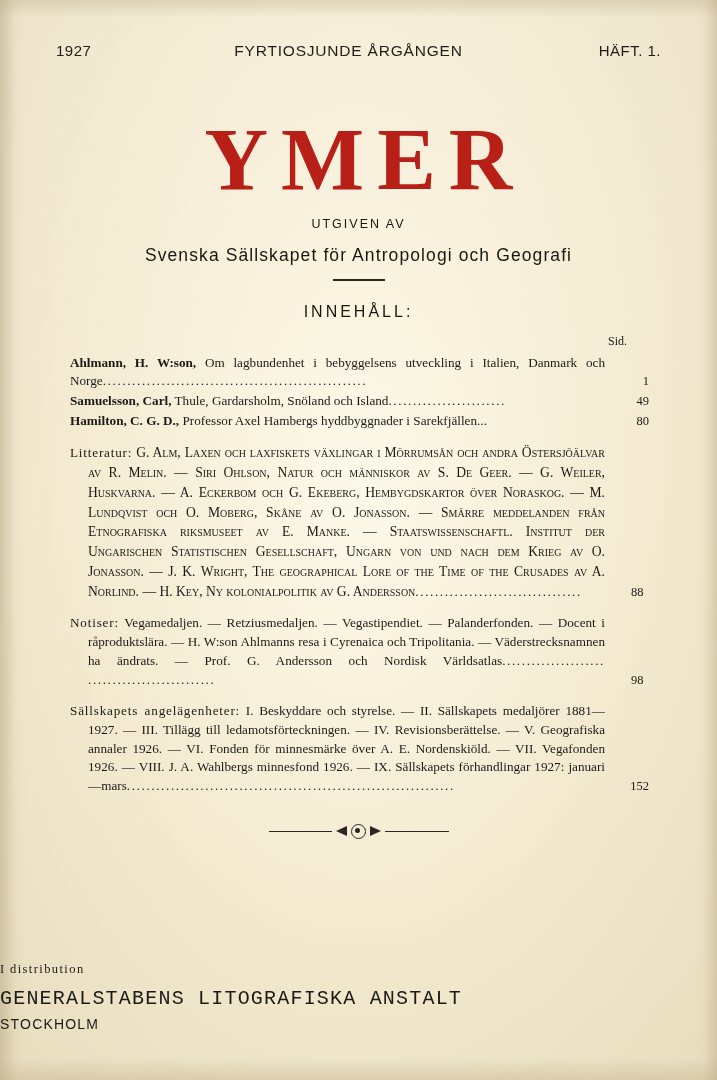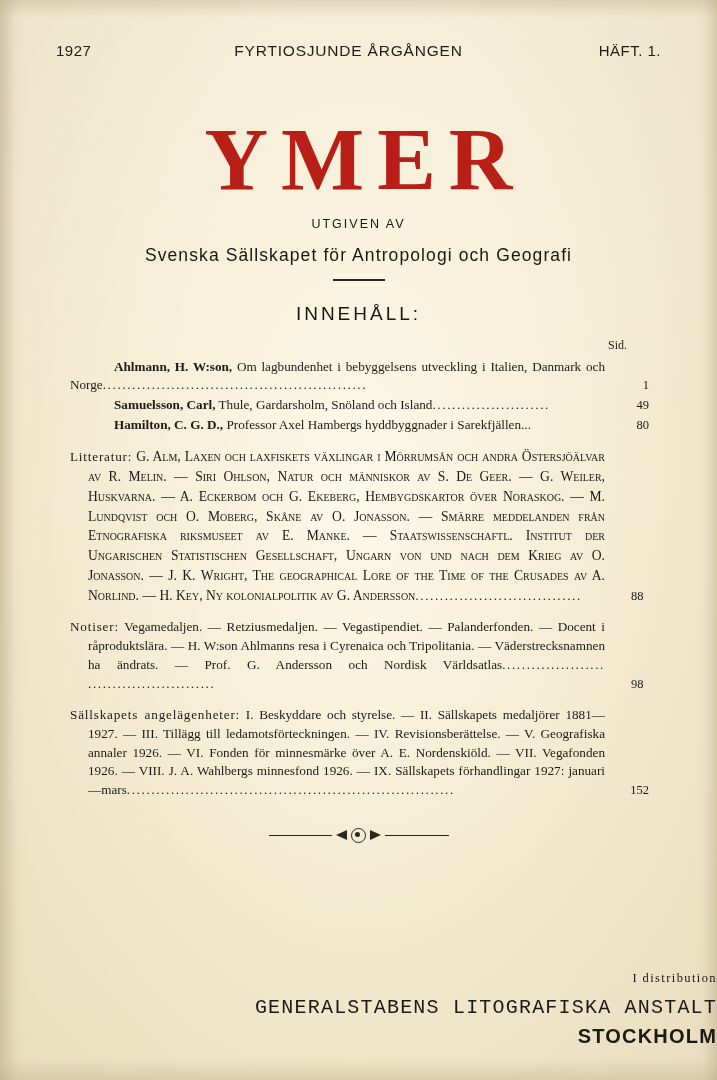--- a/index.html
+++ b/index.html
@@ -110,21 +110,21 @@
   .rule {
     width: 52px;
     height: 1.5px;
     background: #2a2620;
     margin: 13px auto 0;
   }
 
   .innehall {
     text-align: center;
     font-family: "Liberation Sans", sans-serif;
-    font-size: 19px;
+    font-size: 16px;
     letter-spacing: 3px;
     margin-top: 22px;
     color: #191712;
   }
 
   
   .contents {
     margin-top: 12px;
     padding: 0 18px 0 22px;
     font-size: 13.2px;
@@ -145,21 +145,21 @@
     padding-right: 46px;
     text-align: justify;
   }
   .entry .pg {
     position: absolute;
     right: 2px;
     bottom: 0;
     font-size: 12.5px;
   }
   .hang { padding-left: 18px; text-indent: -18px; }
-  .bold { font-weight: 700; margin-left: 44px; }
+  .bold { font-weight: 700; }
   .sc {
     font-variant: small-caps;
     font-size: 13.6px;
   }
   .dots {
     letter-spacing: 1.6px;
   }
   .block {
     margin-top: 13px;
   }
@@ -202,40 +202,39 @@
     border-top: 5px solid transparent;
     border-bottom: 5px solid transparent;
   }
   .orn-tri-l { border-right: 11px solid #2a2620; }
   .orn-tri-r { border-left: 11px solid #2a2620; }
 
   
   .imprint {
     position: absolute;
     left: 0; right: 0;
-    bottom: 32px;
-    text-align: right;
+    bottom: 48px;
+    text-align: left;
   }
   .imprint .dist {
     font-size: 12.5px;
     letter-spacing: 1.4px;
     margin-bottom: 10px;
     font-family: "Liberation Serif", serif;
   }
   .imprint .publisher {
     font-family: Liberation Mono, monospace;
     font-size: 20px;
     letter-spacing: 1.2px;
     margin-bottom: 6px;
   }
   .imprint .city {
     font-family: "Liberation Sans", sans-serif;
-    font-size: 20px;
+    font-size: 14px;
     letter-spacing: 1.2px;
-    font-weight: bold;
   }
 </style>
 </head>
 <body>
 
 <div class="paper"></div>
 <div class="edge-left"></div>
 <div class="edge-right"></div>
 <div class="edge-top"></div>
 <div class="edge-bottom"></div>

